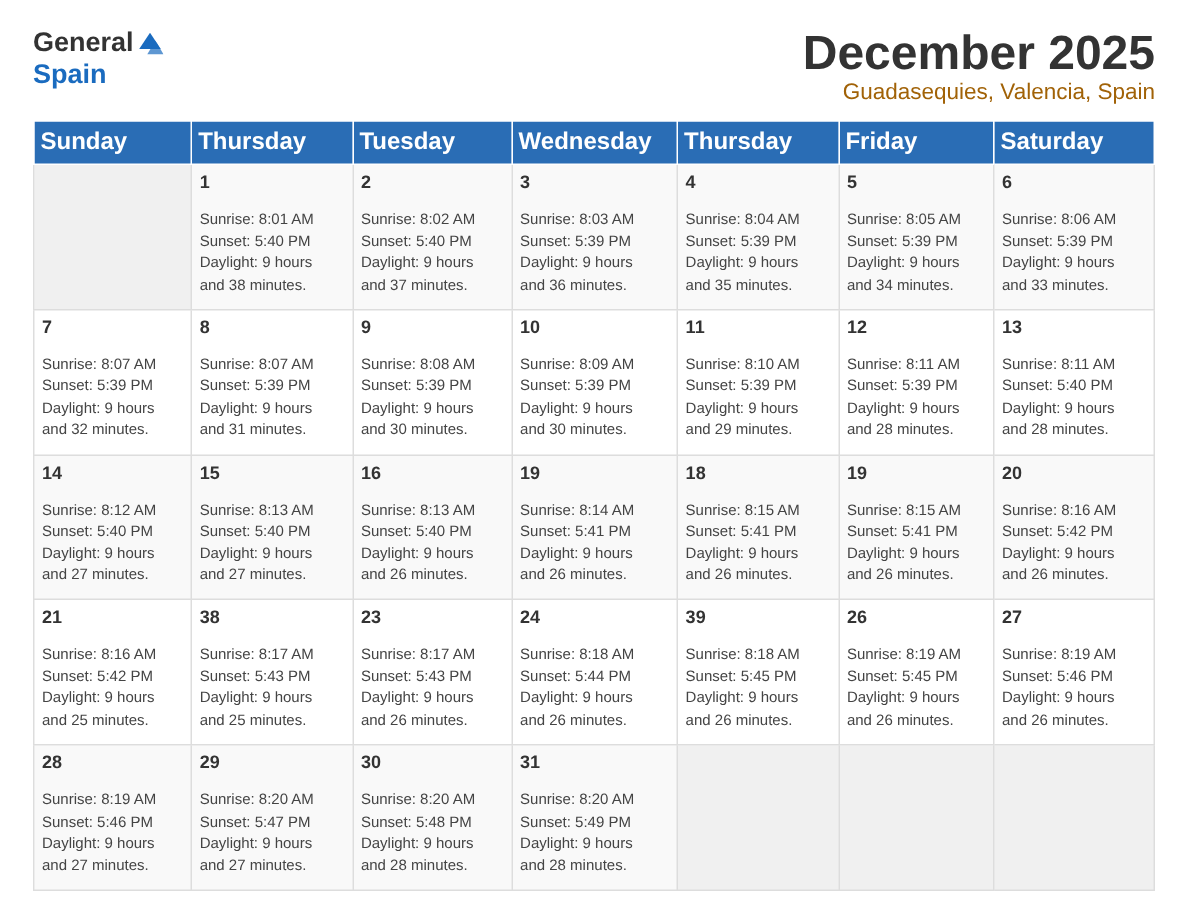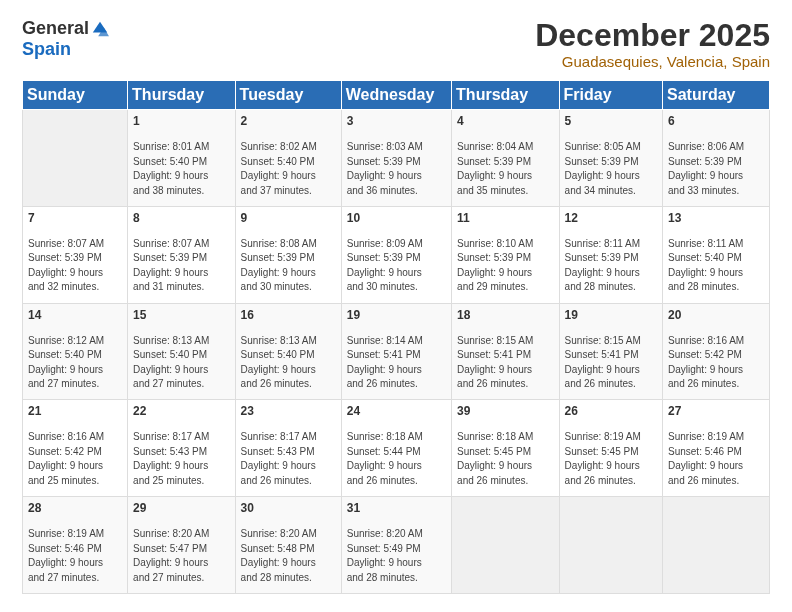--- a/index.html
+++ b/index.html
@@ -292,21 +292,21 @@
         </tr>
         <tr>
           <td>
             <span class="day-num">21</span>
             <div class="day-info" style="white-space: pre-line;">Sunrise: 8:16 AM
 Sunset: 5:42 PM
 Daylight: 9 hours
 and 25 minutes.</div>
           </td>
           <td>
-            <span class="day-num">22</span>
+            <span class="day-num">38</span>
             <div class="day-info" style="white-space: pre-line;">Sunrise: 8:17 AM
 Sunset: 5:43 PM
 Daylight: 9 hours
 and 25 minutes.</div>
           </td>
           <td>
             <span class="day-num">23</span>
             <div class="day-info" style="white-space: pre-line;">Sunrise: 8:17 AM
 Sunset: 5:43 PM
 Daylight: 9 hours

